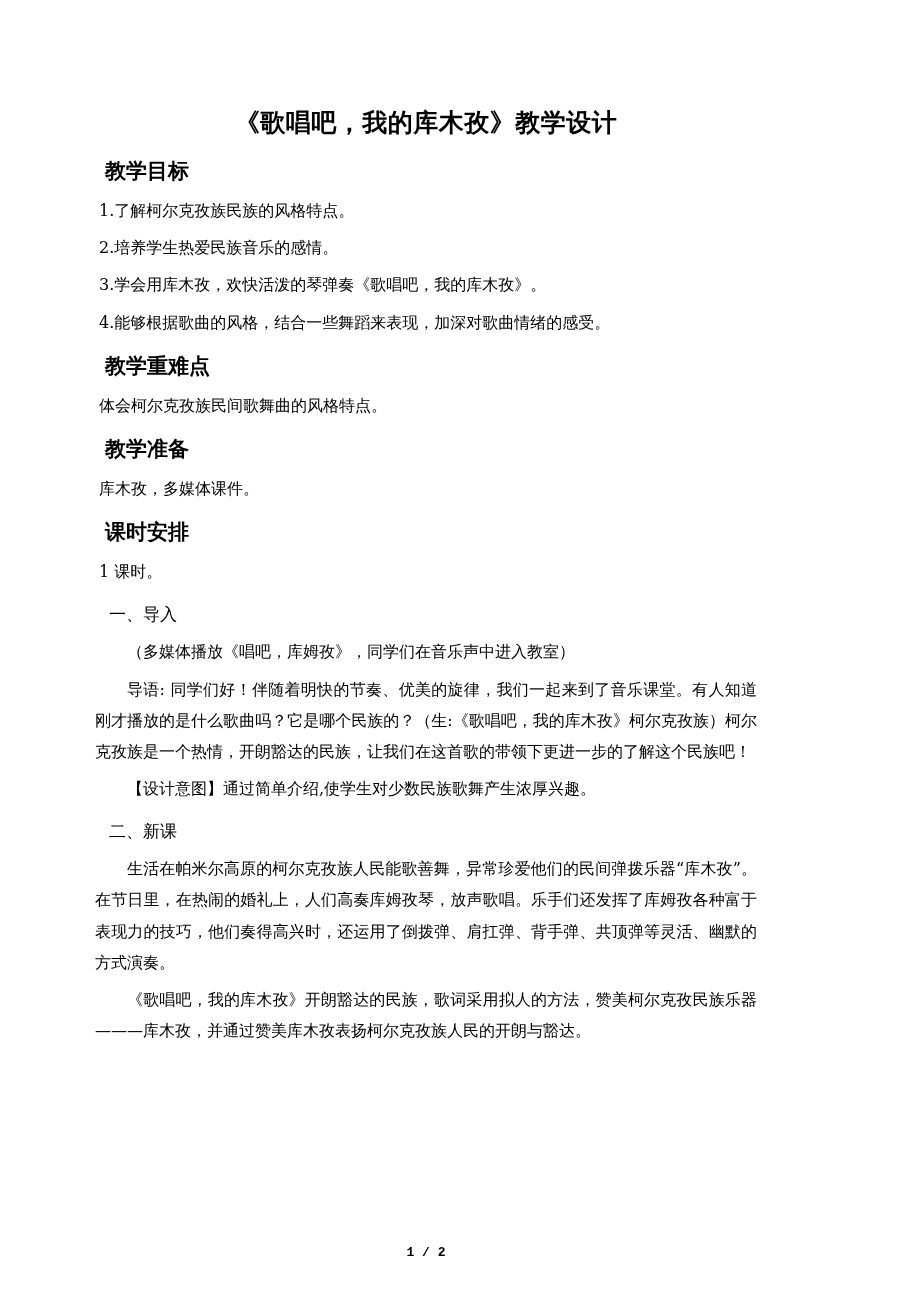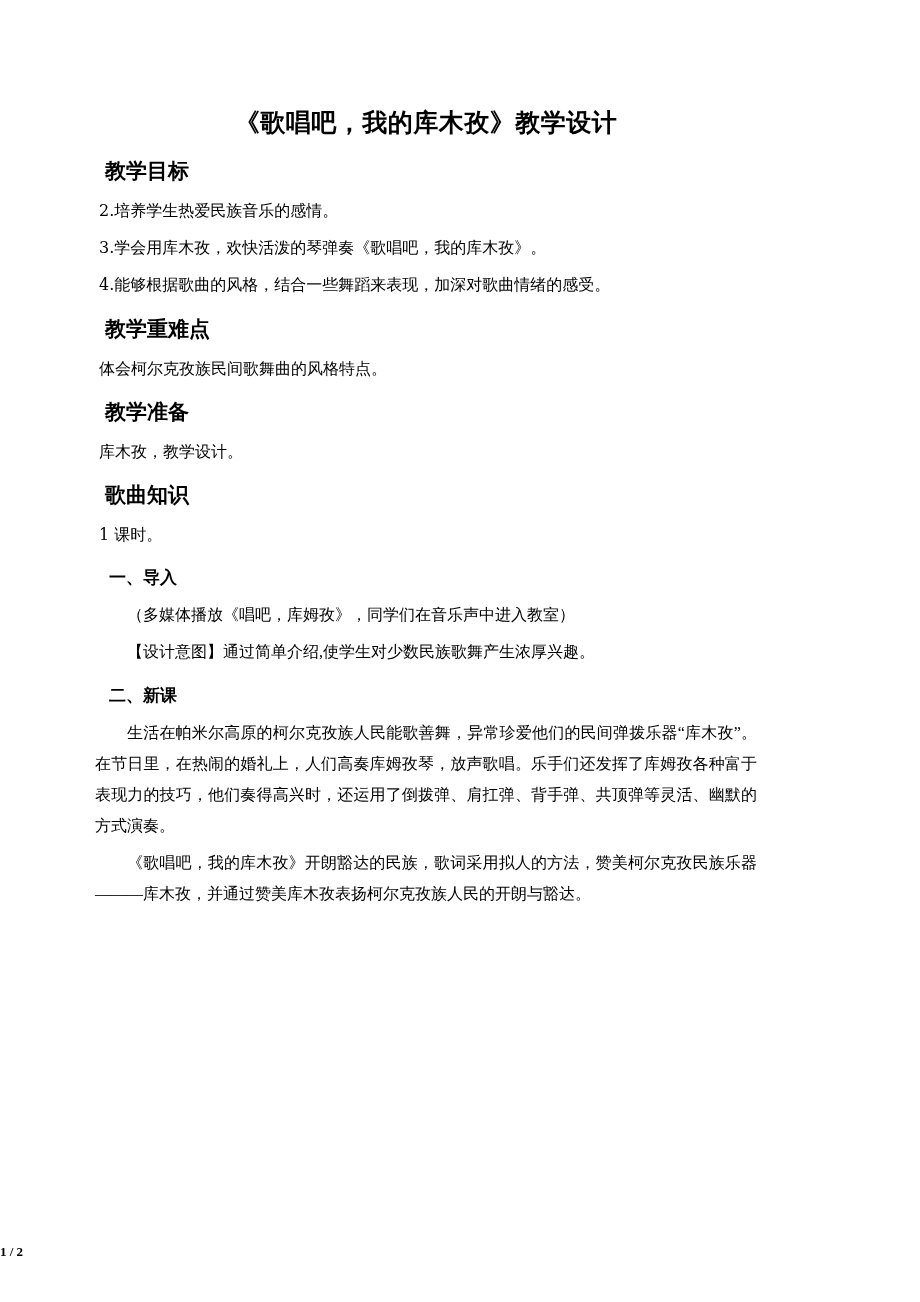--- a/index.html
+++ b/index.html
@@ -31,73 +31,74 @@
     letter-spacing: 0.5px;
   }
   .h2 {
     font-size: 21px;
     font-weight: bold;
     font-family: "DejaVu Serif", "Liberation Serif", serif;
     margin: 14px 0 10px 10px;
   }
   .h3 {
     font-size: 17px;
-    font-weight: bold;
+    font-weight: normal;
     font-family: "DejaVu Serif", "Liberation Serif", serif;
     margin: 16px 0 10px 14px;
   }
   p.body {
     font-size: 16px;
     line-height: 1.95;
     margin: 6px 0 6px 0;
     text-align: justify;
     font-family: "DejaVu Serif", "Liberation Serif", serif;
   }
   p.indent-1 {
     margin-left: 4px;
   }
   p.indent-2 {
     text-indent: 32px;
-    font-family: Liberation Serif, serif;
   }
   .footer {
     position: absolute;
     left: 0;
     right: 0;
     bottom: 42px;
-    text-align: left;
+    text-align: center;
     font-size: 13px;
-    font-family: Liberation Serif, serif;
+    font-family: Liberation Mono, monospace;
     font-weight: bold;
   }
 </style>
 </head>
 <body>
 
 <div class="page">
 
   <h1 class="doc-title">《歌唱吧，我的库木孜》教学设计</h1>
 
   <div class="h2">教学目标</div>
+  <p class="body indent-1">1.了解柯尔克孜族民族的风格特点。</p>
   <p class="body indent-1">2.培养学生热爱民族音乐的感情。</p>
   <p class="body indent-1">3.学会用库木孜，欢快活泼的琴弹奏《歌唱吧，我的库木孜》。</p>
   <p class="body indent-1">4.能够根据歌曲的风格，结合一些舞蹈来表现，加深对歌曲情绪的感受。</p>
 
   <div class="h2">教学重难点</div>
   <p class="body indent-1">体会柯尔克孜族民间歌舞曲的风格特点。</p>
 
   <div class="h2">教学准备</div>
-  <p class="body indent-1">库木孜，教学设计。</p>
+  <p class="body indent-1">库木孜，多媒体课件。</p>
 
-  <div class="h2">歌曲知识</div>
+  <div class="h2">课时安排</div>
   <p class="body indent-1">1 课时。</p>
 
 
   <div class="h3">一、导入</div>
   <p class="body indent-2">（多媒体播放《唱吧，库姆孜》，同学们在音乐声中进入教室）</p>
+  <p class="body indent-2">导语: 同学们好！伴随着明快的节奏、优美的旋律，我们一起来到了音乐课堂。有人知道刚才播放的是什么歌曲吗？它是哪个民族的？（生:《歌唱吧，我的库木孜》柯尔克孜族）柯尔克孜族是一个热情，开朗豁达的民族，让我们在这首歌的带领下更进一步的了解这个民族吧！</p>
   <p class="body indent-2">【设计意图】通过简单介绍,使学生对少数民族歌舞产生浓厚兴趣。</p>
 
   <div class="h3">二、新课</div>
   <p class="body indent-2">生活在帕米尔高原的柯尔克孜族人民能歌善舞，异常珍爱他们的民间弹拨乐器“库木孜”。在节日里，在热闹的婚礼上，人们高奏库姆孜琴，放声歌唱。乐手们还发挥了库姆孜各种富于表现力的技巧，他们奏得高兴时，还运用了倒拨弹、肩扛弹、背手弹、共顶弹等灵活、幽默的方式演奏。</p>
   <p class="body indent-2">《歌唱吧，我的库木孜》开朗豁达的民族，歌词采用拟人的方法，赞美柯尔克孜民族乐器———库木孜，并通过赞美库木孜表扬柯尔克孜族人民的开朗与豁达。</p>
 
   <div class="footer">1 / 2</div>
 </div>
 
 </body></html>

